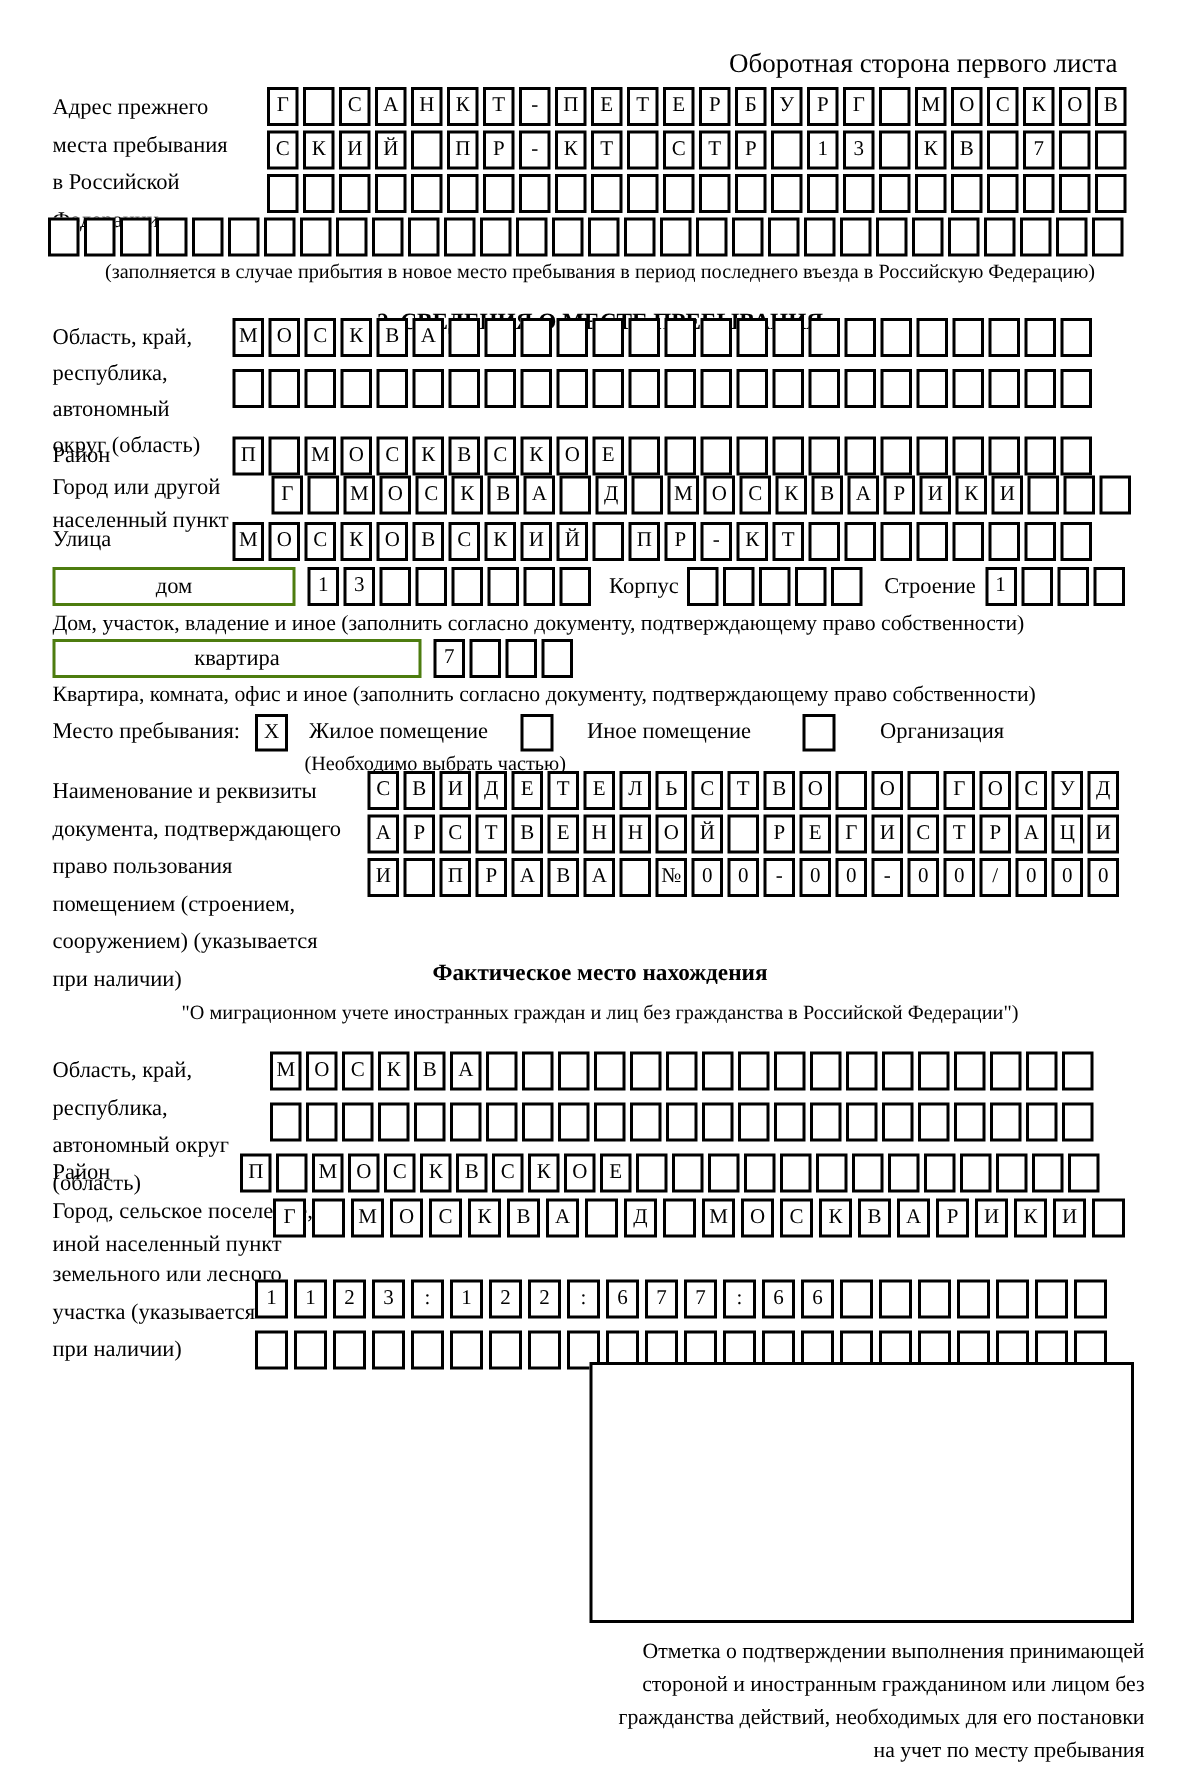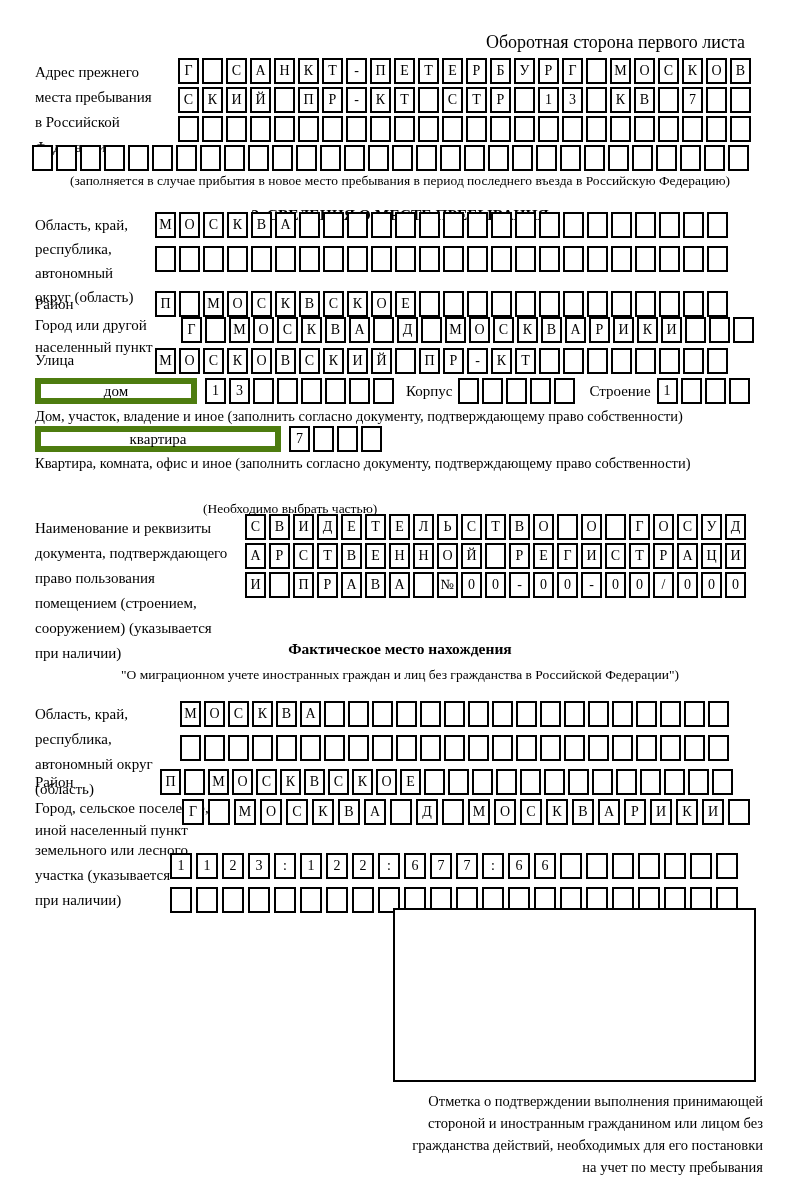--- a/index.html
+++ b/index.html
@@ -27,21 +27,21 @@
     background: #fff;
   }
   .cellrow--wide { gap: 4px; }
   .cellrow--wide .cell { width: 22px; }
   .rows-stack .cellrow { margin-bottom: 3px; }
   .rows-stack--loose .cellrow { margin-bottom: 8px; }
   .centered { left: 0; right: 0; text-align: center; }
   .footnote { font-size: 13.5px; }
   .sec-title { font-weight: bold; font-size: 15.5px; }
   .labelbox {
-    border: 6px solid #4d7c0f; height: 26px;
+    border: 2px solid #4d7c0f; height: 26px;
     display: inline-flex; align-items: center; justify-content: center;
     font-size: 15px; flex: 0 0 auto;
   }
   .inline-row { display: flex; align-items: center; }
   .caption { font-size: 14.5px; }
   .checkbox {
     width: 22px; height: 25px; border: 2px solid #000;
     display: inline-flex; align-items: center; justify-content: center;
     font-size: 14px; flex: 0 0 auto;
   }
@@ -361,20 +361,29 @@
     <span class="labelbox" style="width:246px;">квартира</span>
     <span class="cellrow" style="margin-left:8px;">
         <span class="cell">7</span>
         <span class="cell"></span>
         <span class="cell"></span>
         <span class="cell"></span>
       </span>
   </div>
   <div class="abs caption" style="left:35px; top:455px;">Квартира, комната, офис и иное (заполнить согласно документу, подтверждающему право собственности)</div>
 
+  <div class="abs inline-row" style="left:35px; top:476px;">
+    <span class="label">Место пребывания:</span>
+    <span class="checkbox" style="margin-left:10px;">X</span>
+    <span class="label" style="margin-left:14px;">Жилое помещение</span>
+    <span class="checkbox" style="margin-left:22px;"></span>
+    <span class="label" style="margin-left:22px;">Иное помещение</span>
+    <span class="checkbox" style="margin-left:34px;"></span>
+    <span class="label" style="margin-left:30px;">Организация</span>
+  </div>
   <div class="abs footnote" style="left:203px; top:501px;">(Необходимо выбрать частью)</div>
 
   <div class="abs label lines lh25" style="left:35px; top:516px; width:210px;">
       <div>Наименование и реквизиты</div>
       <div>документа, подтверждающего</div>
       <div>право пользования</div>
       <div>помещением (строением,</div>
       <div>сооружением) (указывается</div>
       <div>при наличии)</div>
     </div>

